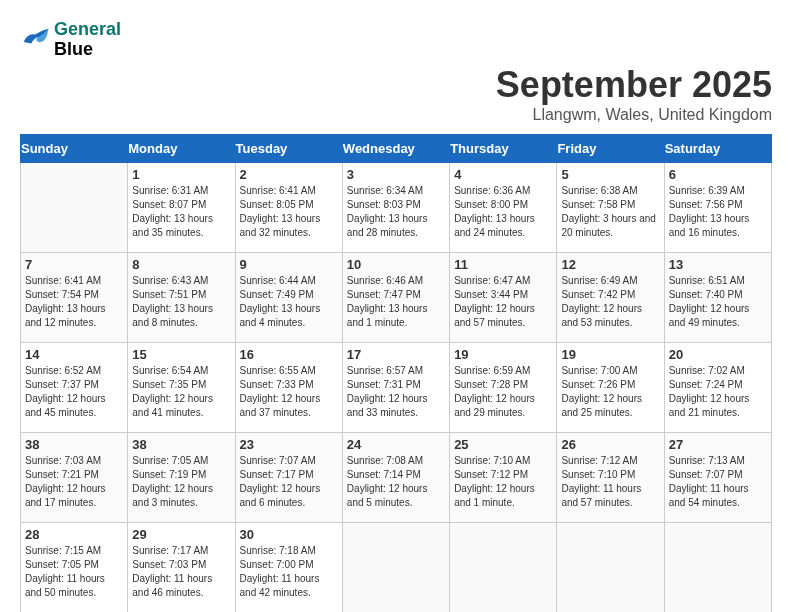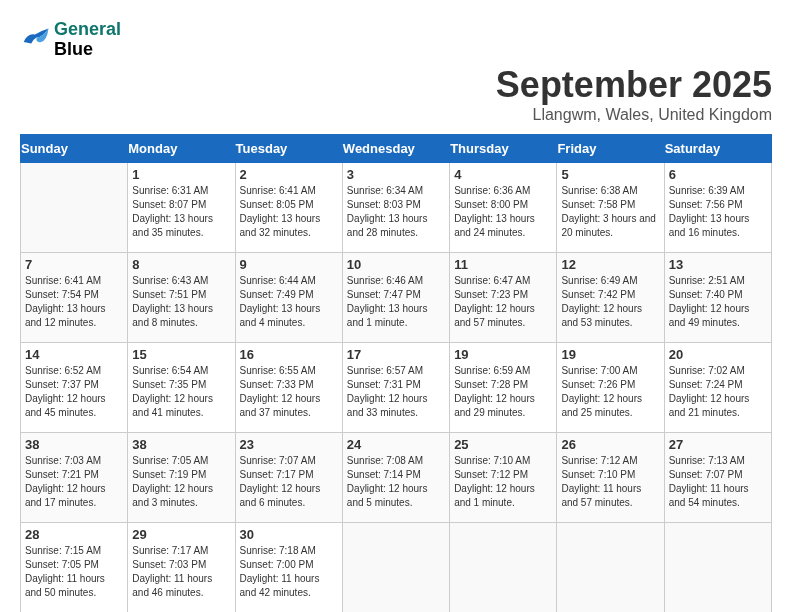--- a/index.html
+++ b/index.html
@@ -207,36 +207,36 @@
         <div class="day-info">
           <div>Sunrise: 6:46 AM</div>
           <div>Sunset: 7:47 PM</div>
           <div>Daylight: 13 hours and 1 minute.</div>
         </div>
       </td>
         <td>
         <span class="day-number">11</span>
         <div class="day-info">
           <div>Sunrise: 6:47 AM</div>
-          <div>Sunset: 7:23 PM</div>
+          <div>Sunset: 3:44 PM</div>
           <div>Daylight: 12 hours and 57 minutes.</div>
         </div>
       </td>
         <td>
         <span class="day-number">12</span>
         <div class="day-info">
           <div>Sunrise: 6:49 AM</div>
           <div>Sunset: 7:42 PM</div>
           <div>Daylight: 12 hours and 53 minutes.</div>
         </div>
       </td>
         <td>
         <span class="day-number">13</span>
         <div class="day-info">
-          <div>Sunrise: 2:51 AM</div>
+          <div>Sunrise: 6:51 AM</div>
           <div>Sunset: 7:40 PM</div>
           <div>Daylight: 12 hours and 49 minutes.</div>
         </div>
       </td>
       </tr>
       <tr>
         <td>
         <span class="day-number">14</span>
         <div class="day-info">
           <div>Sunrise: 6:52 AM</div>

